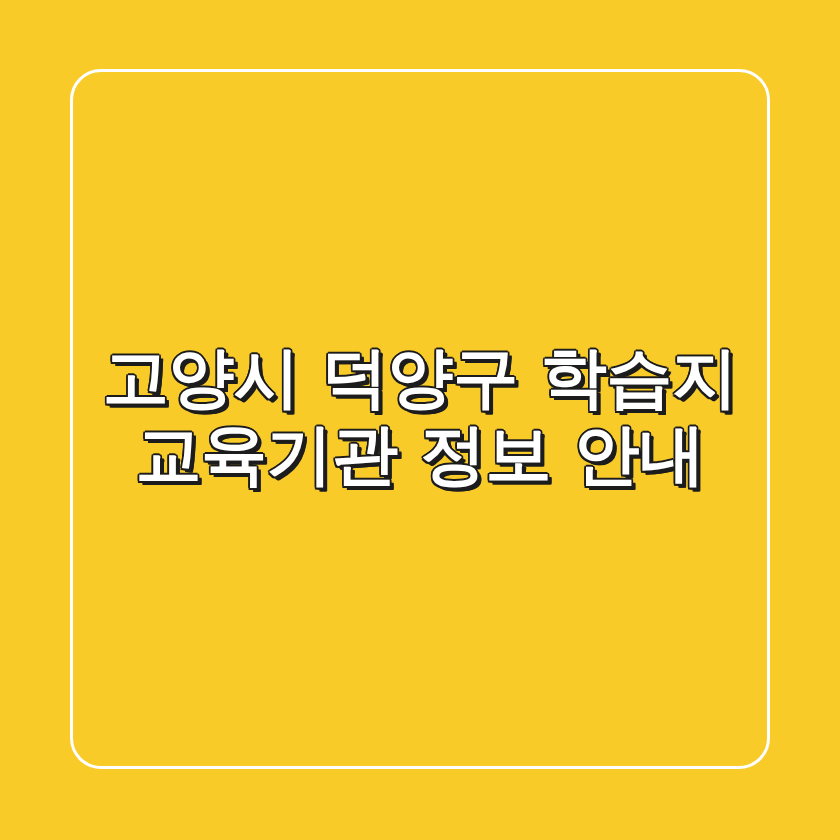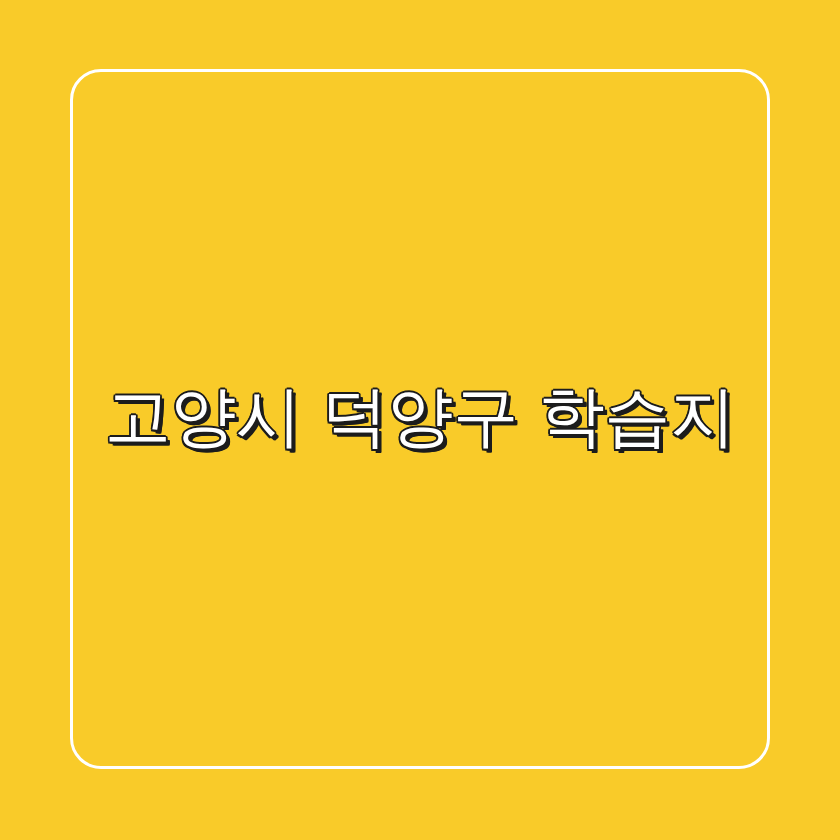--- a/index.html
+++ b/index.html
@@ -49,21 +49,21 @@
     padding-bottom: 8px;
     box-sizing: border-box;
   }
 
   .headline-line {
     display: block;
     width: 100%;
     text-align: center;
     font-family: "DejaVu Sans", "Liberation Sans", sans-serif;
     font-size: 66px;
-    font-weight: 400;
+    font-weight: 700;
     line-height: 77px;
     letter-spacing: -0.5px;
     color: #ffffff;
     white-space: nowrap;
     
     text-shadow:
        4px 4px 0 #1c1c1c,
        3px 4px 0 #1c1c1c,
        4px 3px 0 #1c1c1c,
       -1.5px -1.5px 0 #1c1c1c,
@@ -78,15 +78,16 @@
 </style>
 </head>
 <body>
 
 <div id="card">
 
   <div id="frame"></div>
 
   <div id="headline">
     <span class="headline-line">고양시 덕양구 학습지</span>
+    <span class="headline-line">교육기관 정보 안내</span>
   </div>
 
 </div>
 
 </body></html>

